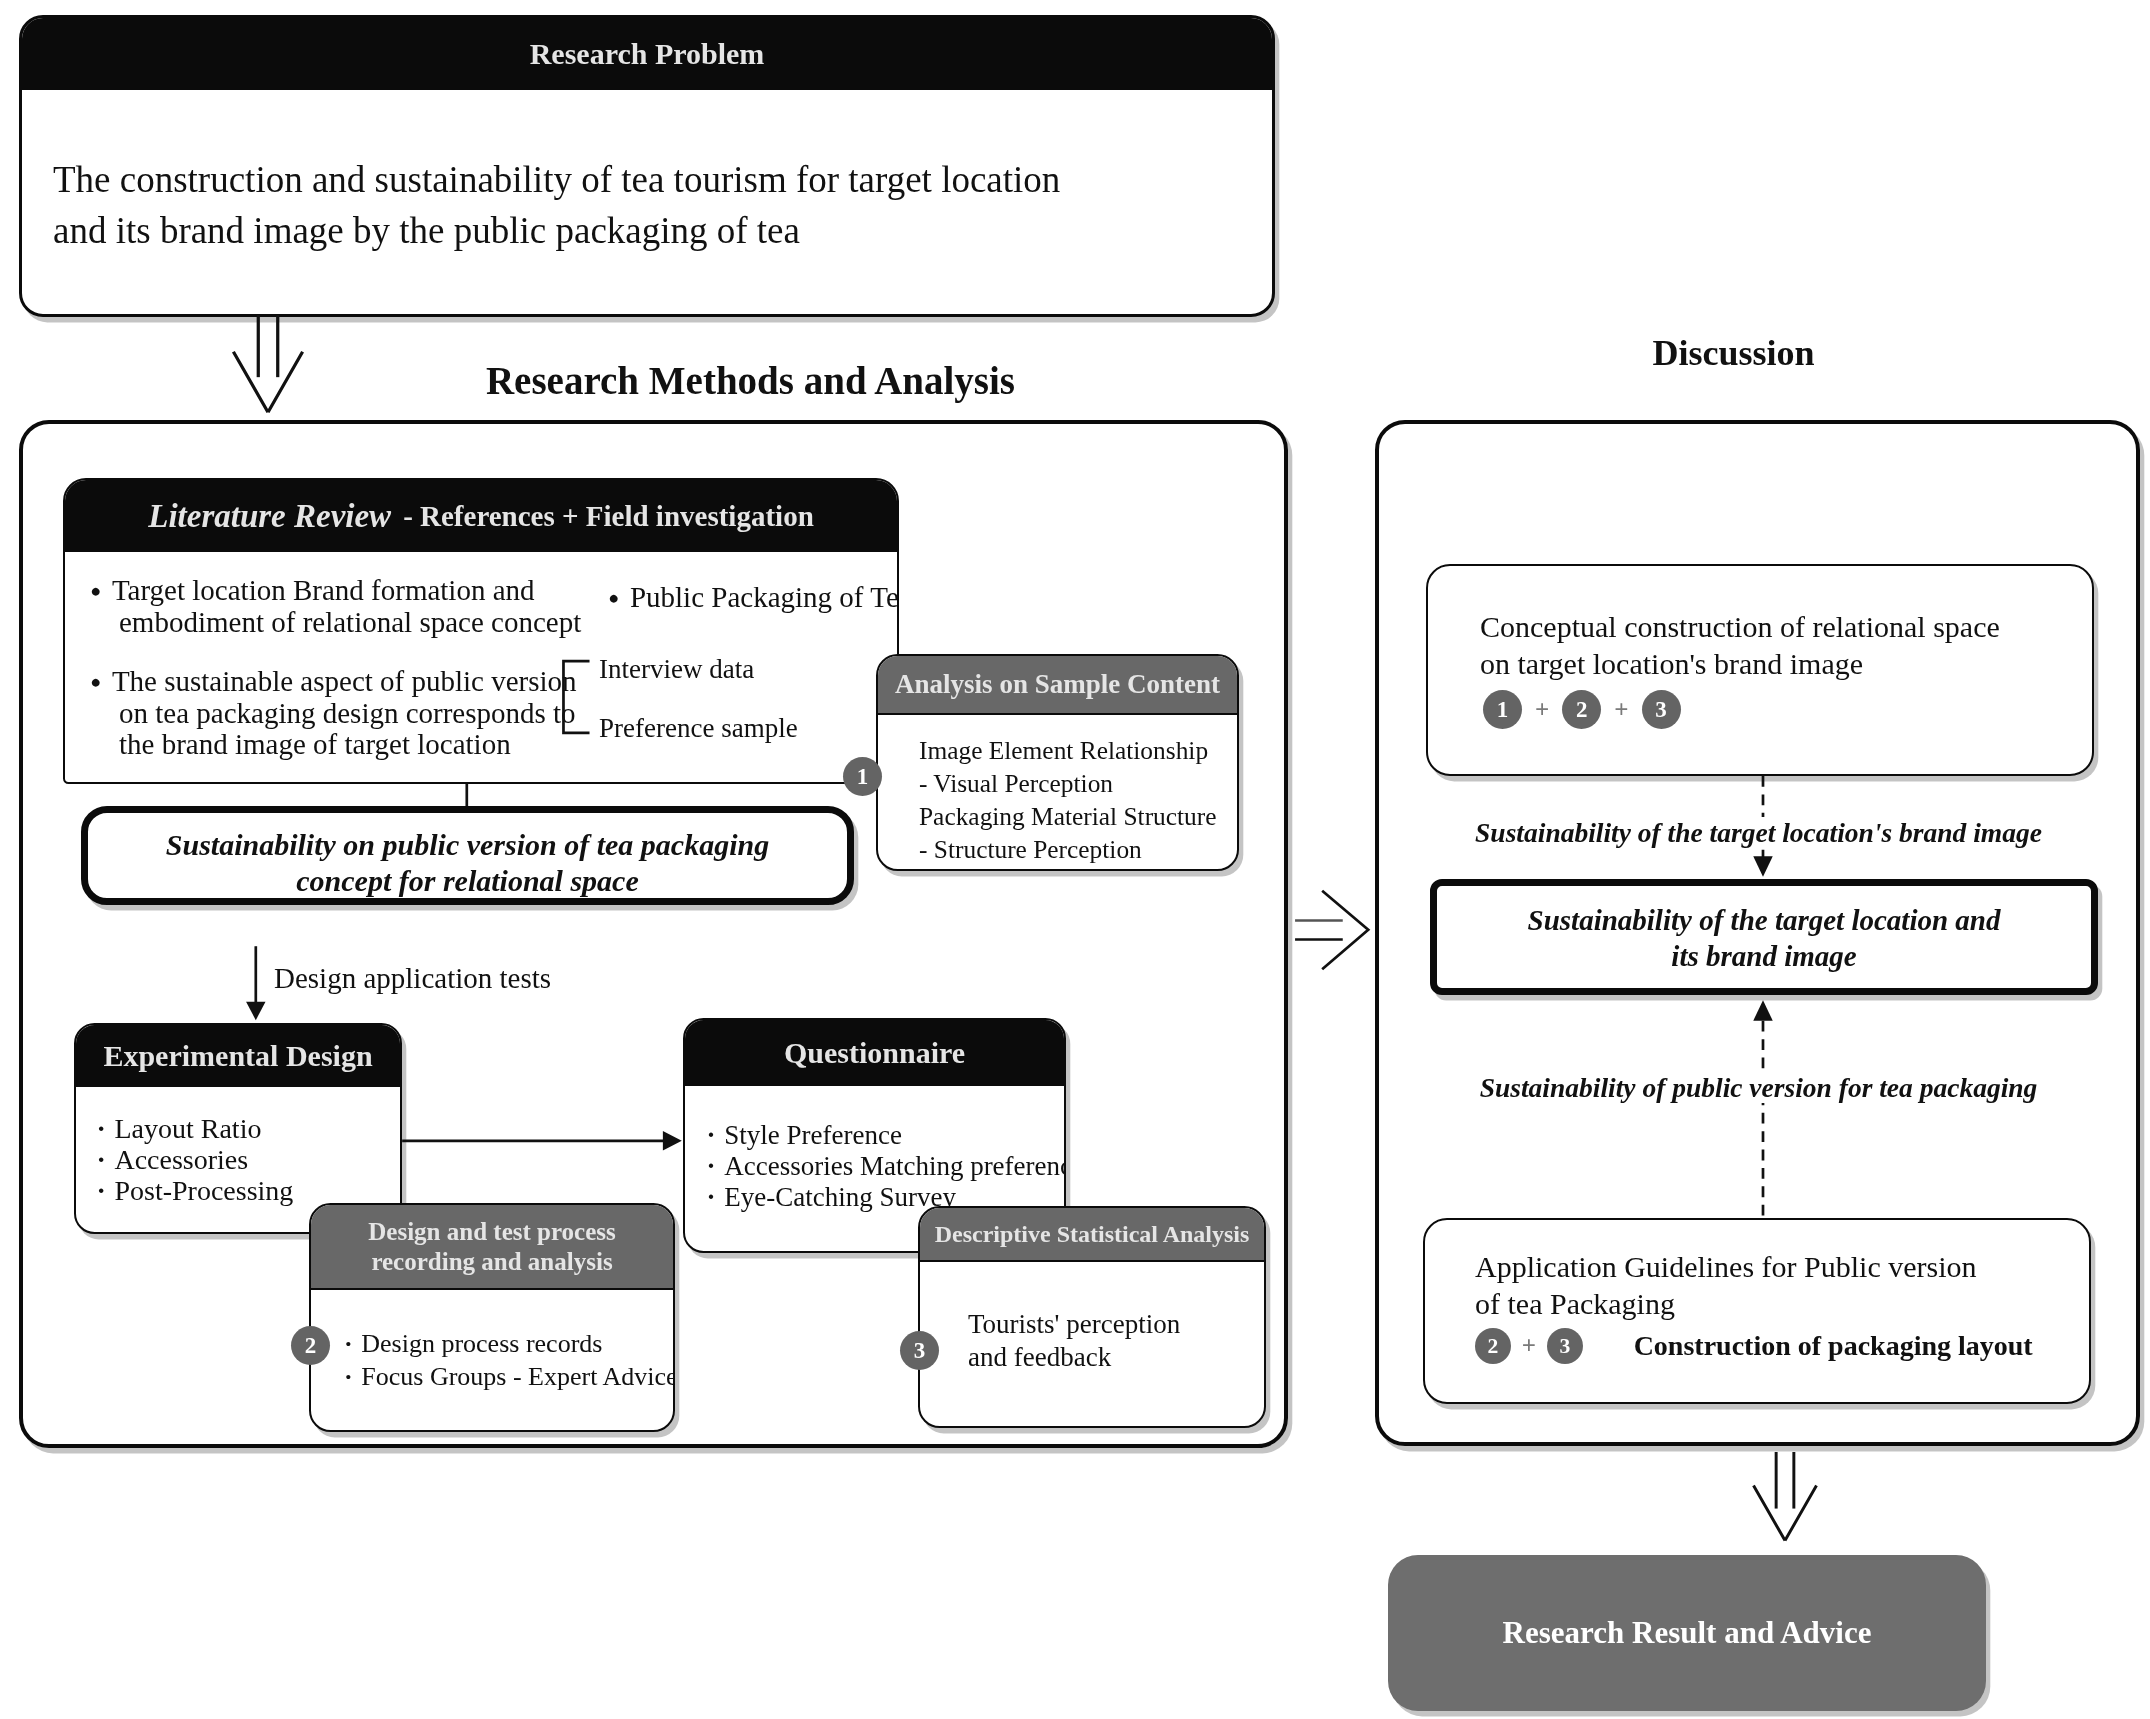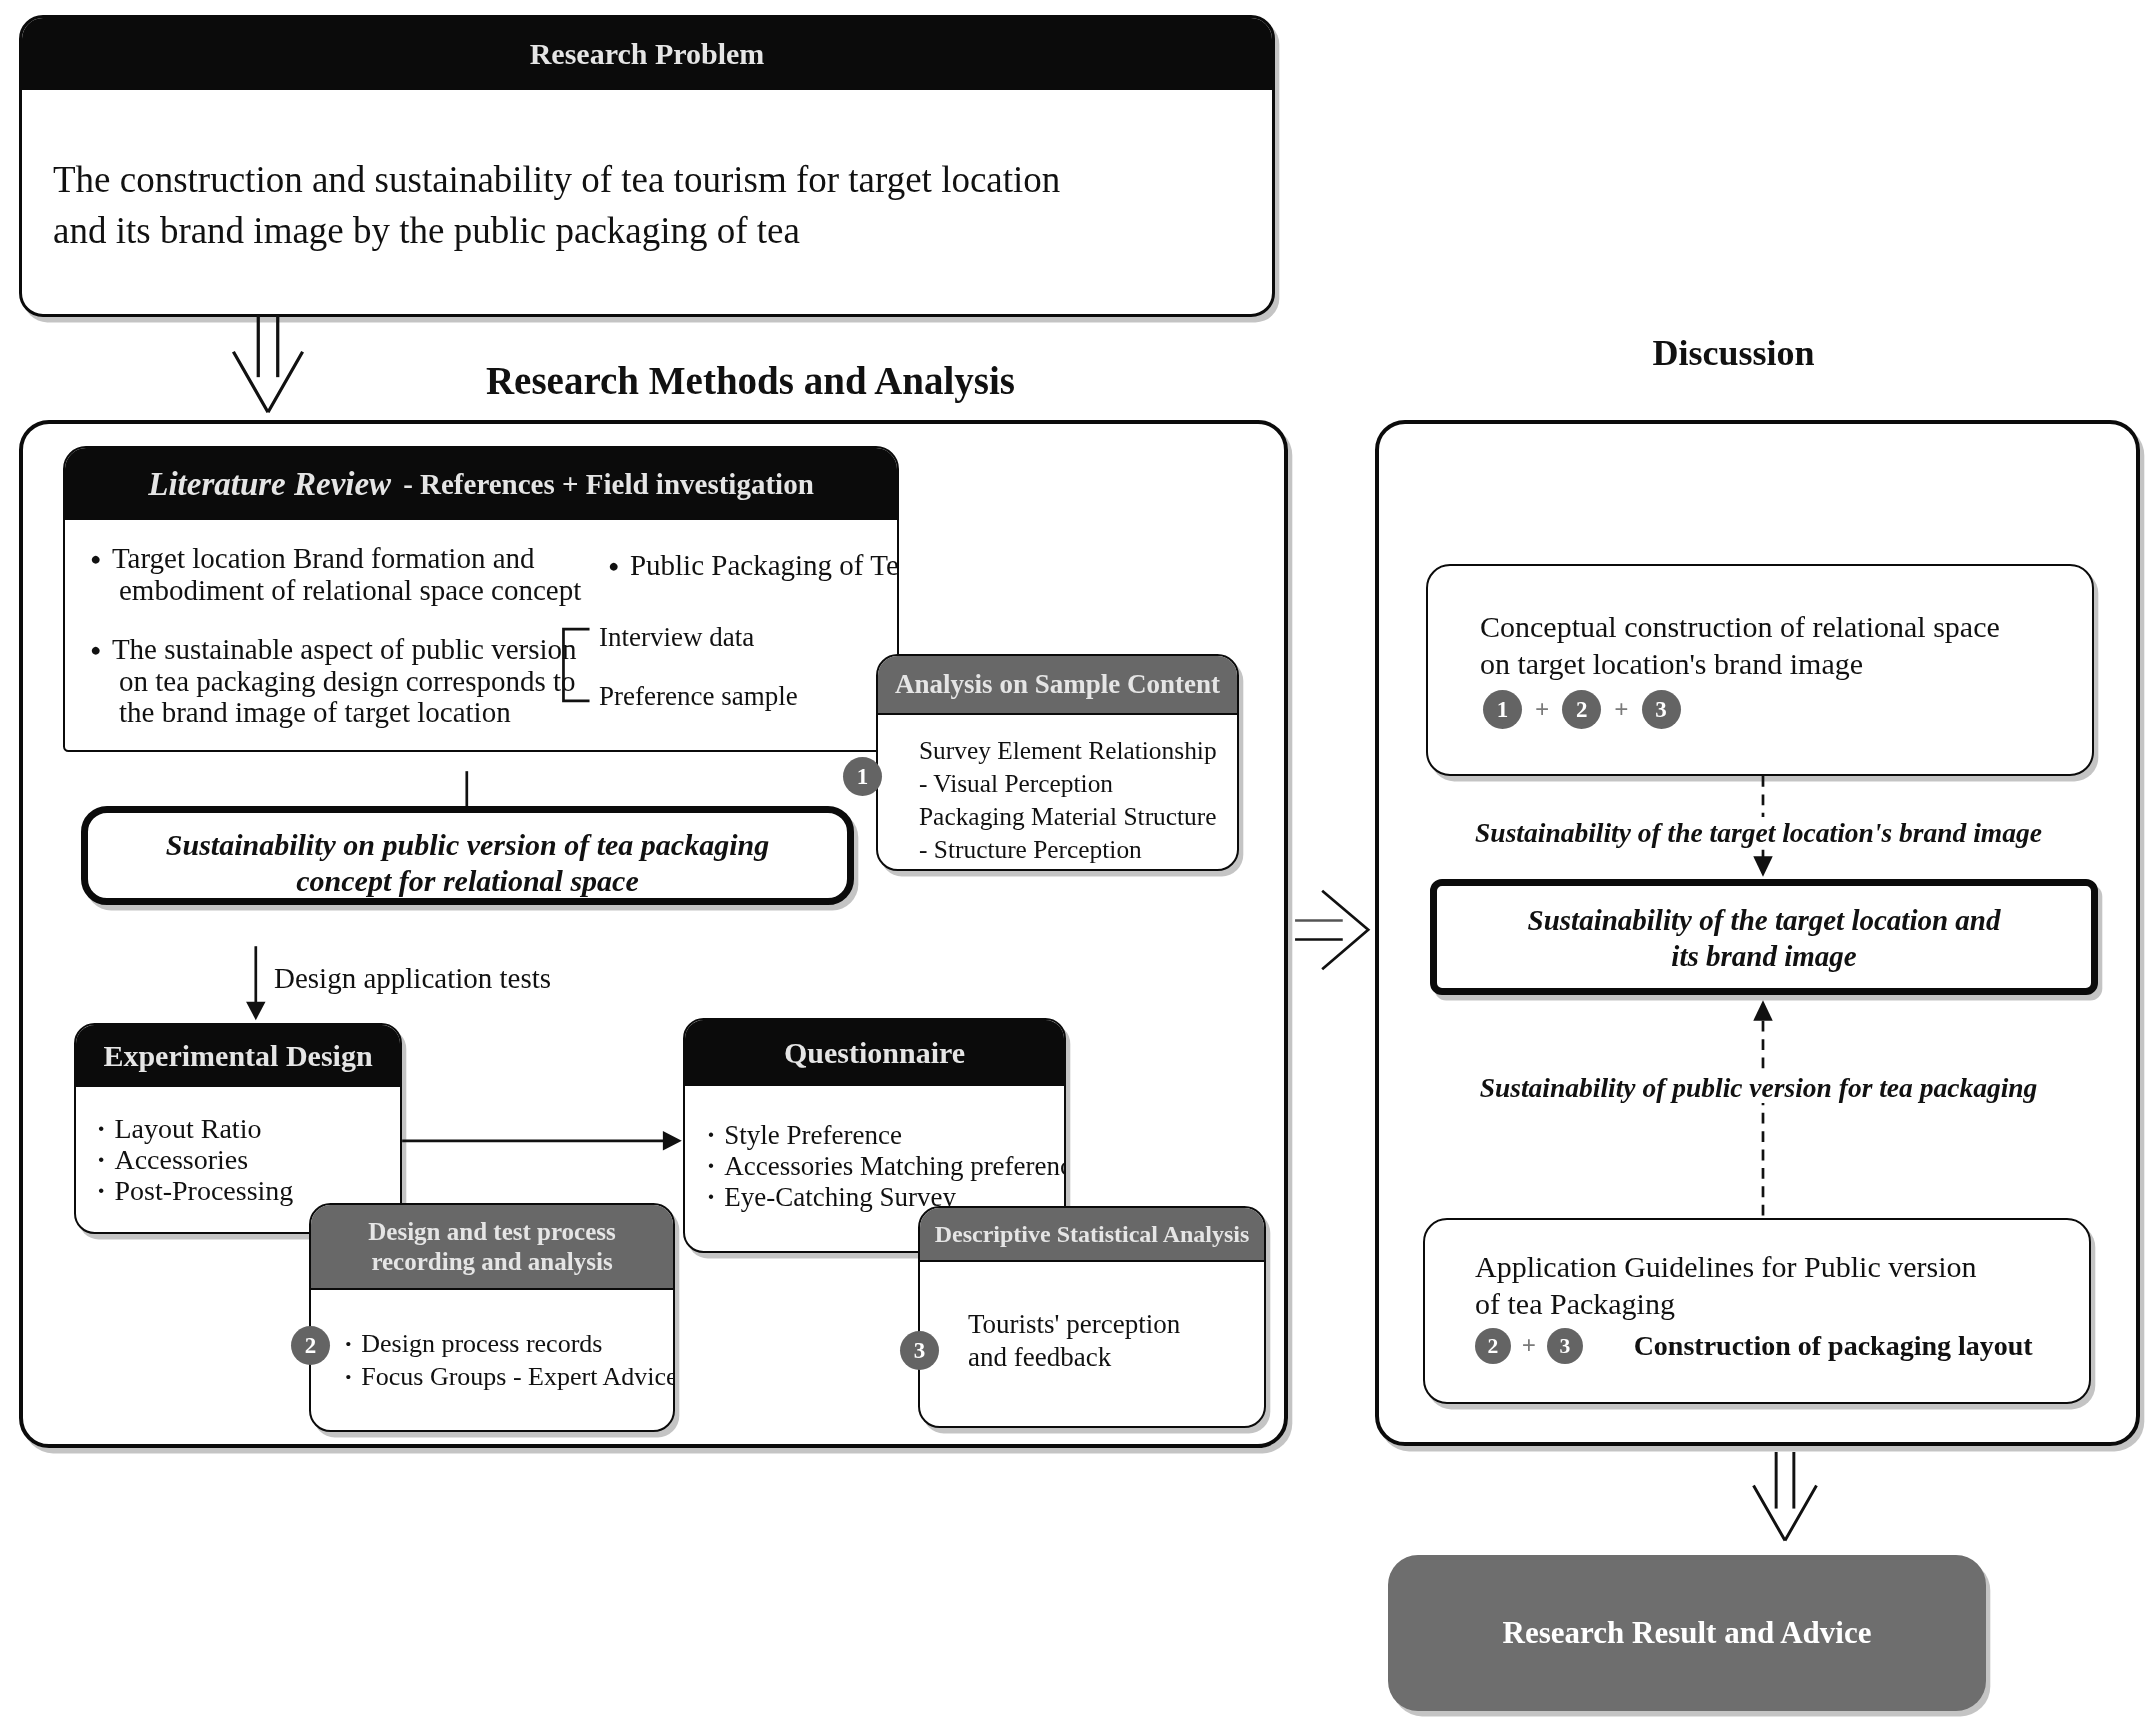--- a/index.html
+++ b/index.html
@@ -47,21 +47,21 @@
     <line x1="52" y1="0" x2="52" y2="115" stroke="#111" stroke-width="6"></line>
     <line x1="88" y1="0" x2="88" y2="115" stroke="#111" stroke-width="6"></line>
     <path d="M6 68 L70 180 M134 68 L70 180" stroke="#111" stroke-width="6" fill="none"></path>
   </svg>
 
   <div class="abs b nowrap" style="left:421px;top:356px;width:659px;text-align:center;font-size:39px;line-height:49px;">Research Methods and Analysis</div>
   <div class="abs b nowrap" style="left:1566px;top:329px;width:335px;text-align:center;font-size:36px;line-height:49px;">Discussion</div>
 
   <div class="panel shadow" style="left:19px;top:420px;width:1269px;height:1028px;"></div>
 
-  <div class="card" style="left:63px;top:446px;width:836px;height:306px;border-radius:23px 23px 5.4px 5.4px;overflow:hidden;z-index:1;">
+  <div class="card" style="left:63px;top:478px;width:836px;height:306px;border-radius:23px 23px 5.4px 5.4px;overflow:hidden;z-index:1;">
     <div class="head head-black" style="height:72px;">
       <span class="it" style="font-size:33px;">Literature Review</span>
       <span class="b" style="font-size:29px;margin-left:12px;">- References + Field investigation</span>
     </div>
 
     <div class="abs" style="left:25px;top:95px;font-size:29px;line-height:31px;">
       <div class="nowrap"><span class="bigdot">●</span><span>Target location Brand formation and</span></div>
       <div class="nowrap" style="margin-left:29px;">embodiment of relational space concept</div>
     </div>
 
@@ -80,21 +80,21 @@
     </svg>
     <div class="abs nowrap" style="left:534px;top:174px;font-size:27px;">Interview data</div>
     <div class="abs nowrap" style="left:534px;top:233px;font-size:27px;">Preference sample</div>
   </div>
 
   <div class="card shadow" style="left:876px;top:654px;width:363px;height:217px;border-width:2.7px;border-radius:21.6px;overflow:hidden;z-index:2;">
     <div class="head head-gray" style="height:59px;font-size:27px;">
       <span>Analysis on Sample Content</span>
     </div>
     <div class="abs" style="left:41px;top:78px;font-size:25.4px;line-height:33px;">
-      <div class="nowrap">Survey Element Relationship</div>
+      <div class="nowrap">Image Element Relationship</div>
       <div class="nowrap">- Visual Perception</div>
       <div class="nowrap">Packaging Material Structure</div>
       <div class="nowrap">- Structure Perception</div>
     </div>
   </div>
   <div class="badge badge72" style="left:843px;top:757px;z-index:3;">
     <span>1</span>
   </div>
 
   <svg class="abs" style="left:456px;top:771px;" width="21.6" height="77" viewBox="0 0 40 142">

